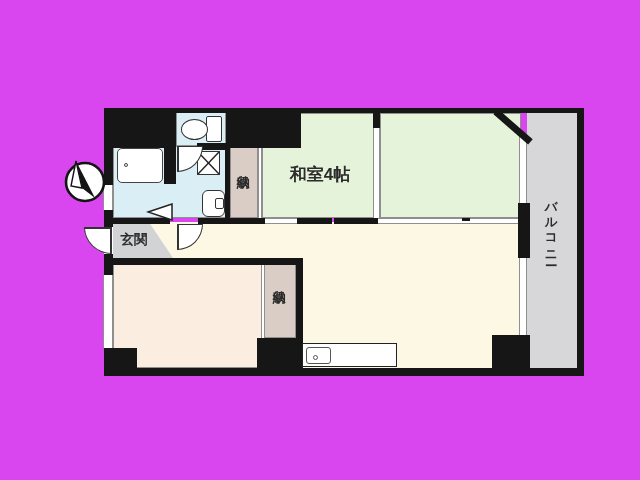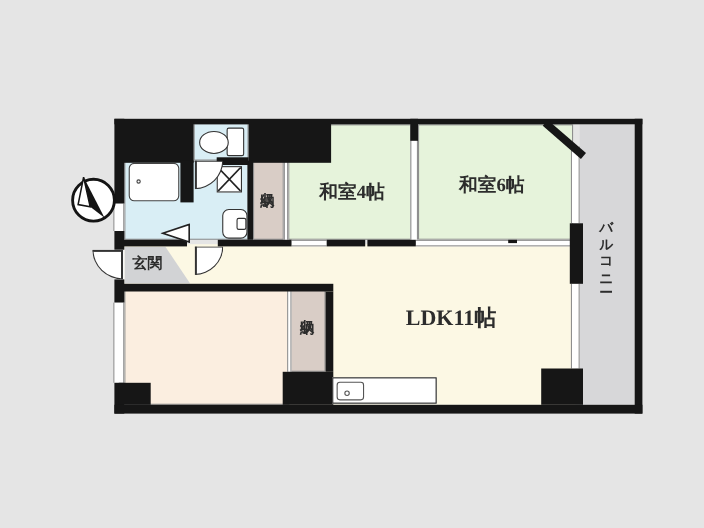--- a/index.html
+++ b/index.html
@@ -1,21 +1,21 @@
 <!DOCTYPE html>
 <html style="--wall: #161616; --line: #8f8f8f; --tatami: #e6f3db; --ldk: #fcf8e4; --western: #fbeee0; --closet: #d9cdc6; --entrance: #d2d3d5; --balcony: #d7d7d9; --wet: #d9eef5; --text: #2c2c2c;"><head>
 <meta charset="utf-8">
 <style>
   html,body{margin:0;padding:0;}
   body{
     width:640px;height:480px;background:#ffffff;overflow:hidden;
     font-family:"Liberation Sans","DejaVu Sans",sans-serif;
     -webkit-font-smoothing:antialiased;
   }
-  #plan{position:relative;width:640px;height:480px;background:#e5e5e5;font-family:Liberation Serif, serif;}
+  #plan{position:relative;width:640px;height:480px;background:#d946ef;}
   .abs{position:absolute;box-sizing:border-box;}
   .wall{background:var(--wall);}
   .room{outline:1px solid var(--line);outline-offset:-1px;}
   .win{background:#fff;border-left:1px solid var(--line);border-right:1px solid var(--line);}
   .winh{background:#fff;border-top:1px solid var(--line);border-bottom:1px solid var(--line);}
   .fix{background:#fff;border:1.5px solid #333;}
   .door{background:#fff;border:1.3px solid #333;}
   .lbl{color:var(--text);font-weight:600;line-height:1.05;white-space:nowrap;}
   .vtext{writing-mode:vertical-rl;text-orientation:upright;}
 </style>
@@ -100,20 +100,18 @@
     <polygon points="2,9 26,1 26,17" fill="#ffffff" stroke="#222" stroke-width="1.5"></polygon>
   </svg>
 
   <svg class="abs" style="left:62px;top:157px;" width="46" height="48" viewBox="0 0 46 48">
     <circle cx="23" cy="25" r="19" fill="#ffffff" stroke="#141414" stroke-width="2.6"></circle>
     <polygon points="14,4 33,41 20,31" fill="#141414"></polygon>
     <polygon points="14,4 20,31 9,29" fill="#ffffff" stroke="#141414" stroke-width="1.4"></polygon>
   </svg>
 
   <div class="abs lbl" style="left:250px;top:166px;width:140px;text-align:center;font-size:17px;">和室4帖</div>
-  <div class="abs lbl" style="left:377px;top:160px;width:140px;text-align:center;font-size:17px;">和室6帖</div>
-  <div class="abs lbl" style="left:340px;top:279px;width:140px;text-align:center;font-size:20px;">LDK11帖</div>
   <div class="abs lbl" style="left:112px;top:233px;width:44px;text-align:center;font-size:13.5px;">玄関</div>
   <div class="abs lbl vtext" style="left:236px;top:165px;font-size:13px;letter-spacing:1px;">収納</div>
   <div class="abs lbl vtext" style="left:272px;top:280px;font-size:13px;letter-spacing:1px;">収納</div>
   <div class="abs lbl vtext" style="left:544px;top:192px;font-size:12.5px;letter-spacing:2.5px;font-weight:600;">バルコニー</div>
 
 </div>
 
 </body></html>

